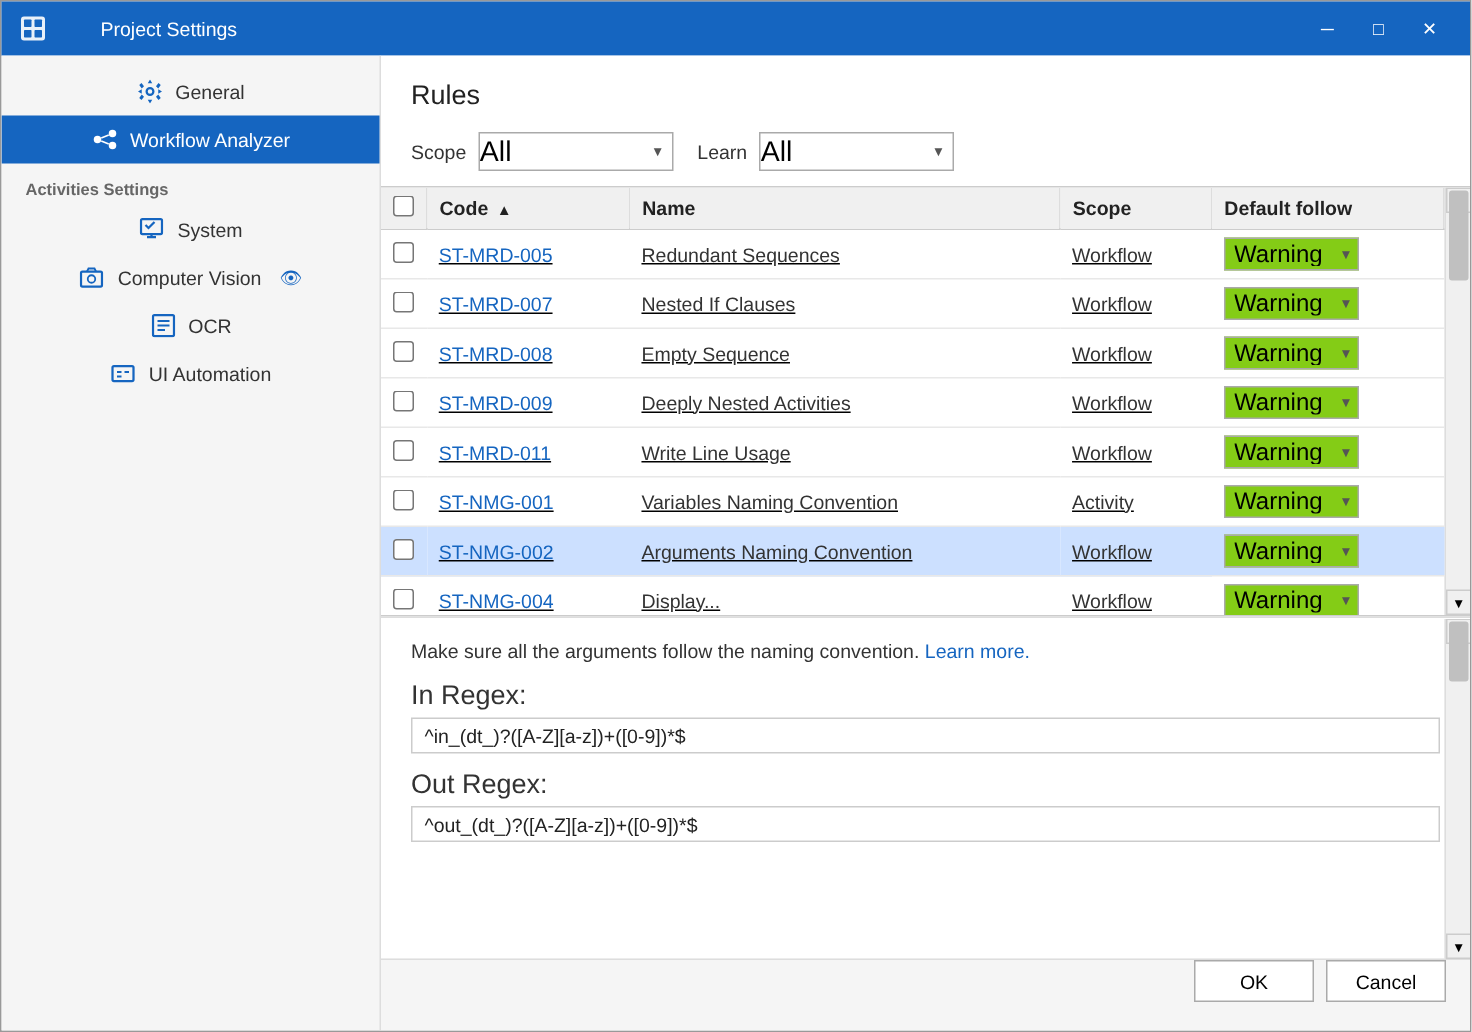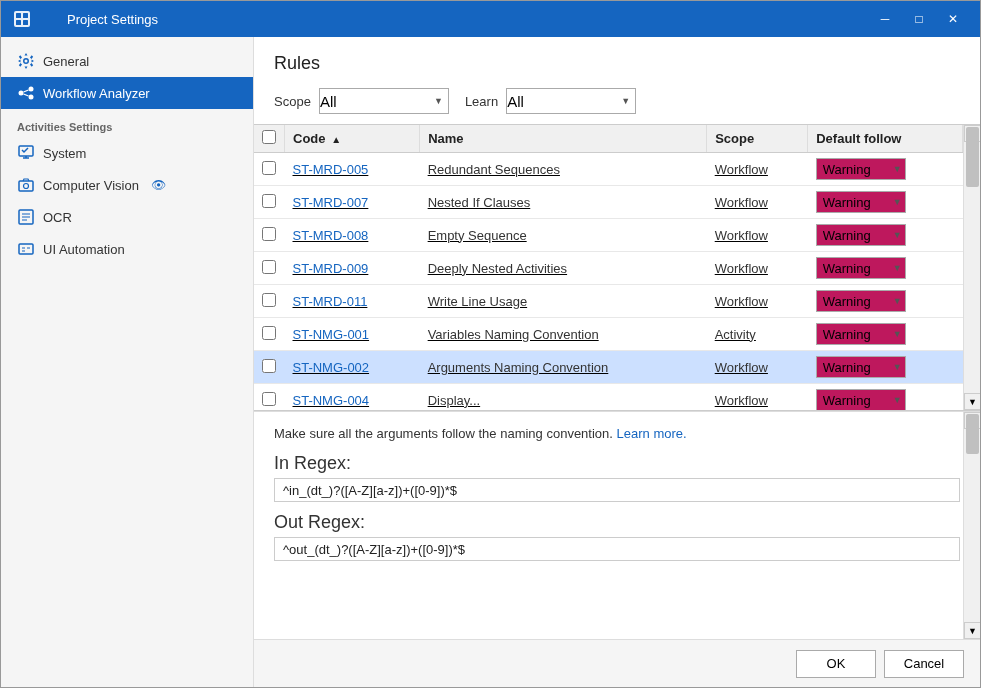--- a/index.html
+++ b/index.html
@@ -79,20 +79,21 @@
       flex-shrink: 0;
       padding-top: 8px;
     }
     .sidebar-item {
       display: flex;
       align-items: center;
       padding: 7px 16px;
       cursor: pointer;
       color: #333;
       gap: 8px;
+      justify-content: center;
     }
     .sidebar-item.active {
       background: #1565c0;
       color: #fff;
     }
     .sidebar-item.active .sidebar-icon { color: #fff; }
     .sidebar-icon {
       width: 18px;
       height: 18px;
       flex-shrink: 0;
@@ -154,21 +155,21 @@
       transform: translateY(-50%);
       pointer-events: none;
       color: #555;
     }
     .select-wrapper select {
       padding-right: 20px;
       width: 130px;
       height: 26px;
       border: 1px solid #aaa;
       background: #fff;
-      font-size: 15px;
+      font-size: 19px;
       appearance: none;
       -webkit-appearance: none;
       cursor: pointer;
     }
 
     
     .table-area {
       flex: 0 0 auto;
       overflow: hidden;
       position: relative;
@@ -249,22 +250,22 @@
       right: 4px;
       top: 50%;
       transform: translateY(-50%);
       pointer-events: none;
       color: #555;
     }
     .action-select-wrapper select {
       padding: 2px 18px 2px 6px;
       height: 22px;
       border: 1px solid #aaa;
-      background: #be185d;
-      font-size: 13px;
+      background: #84cc16;
+      font-size: 16px;
       appearance: none;
       -webkit-appearance: none;
       cursor: pointer;
       min-width: 90px;
     }
     .scrollbar-track {
       width: 17px;
       background: #f0f0f0;
       border-left: 1px solid #ddd;
       position: relative;
@@ -332,21 +333,20 @@
       margin-bottom: 10px;
       color: #222;
     }
 
     
     .footer {
       height: 48px;
       background: #f5f5f5;
       border-top: 1px solid #ddd;
       display: flex;
-      align-items: center;
       justify-content: flex-end;
       padding: 0 16px;
       gap: 8px;
       flex-shrink: 0;
     }
     .footer-btn {
       width: 80px;
       height: 28px;
       border: 1px solid #aaa;
       background: #fff;

